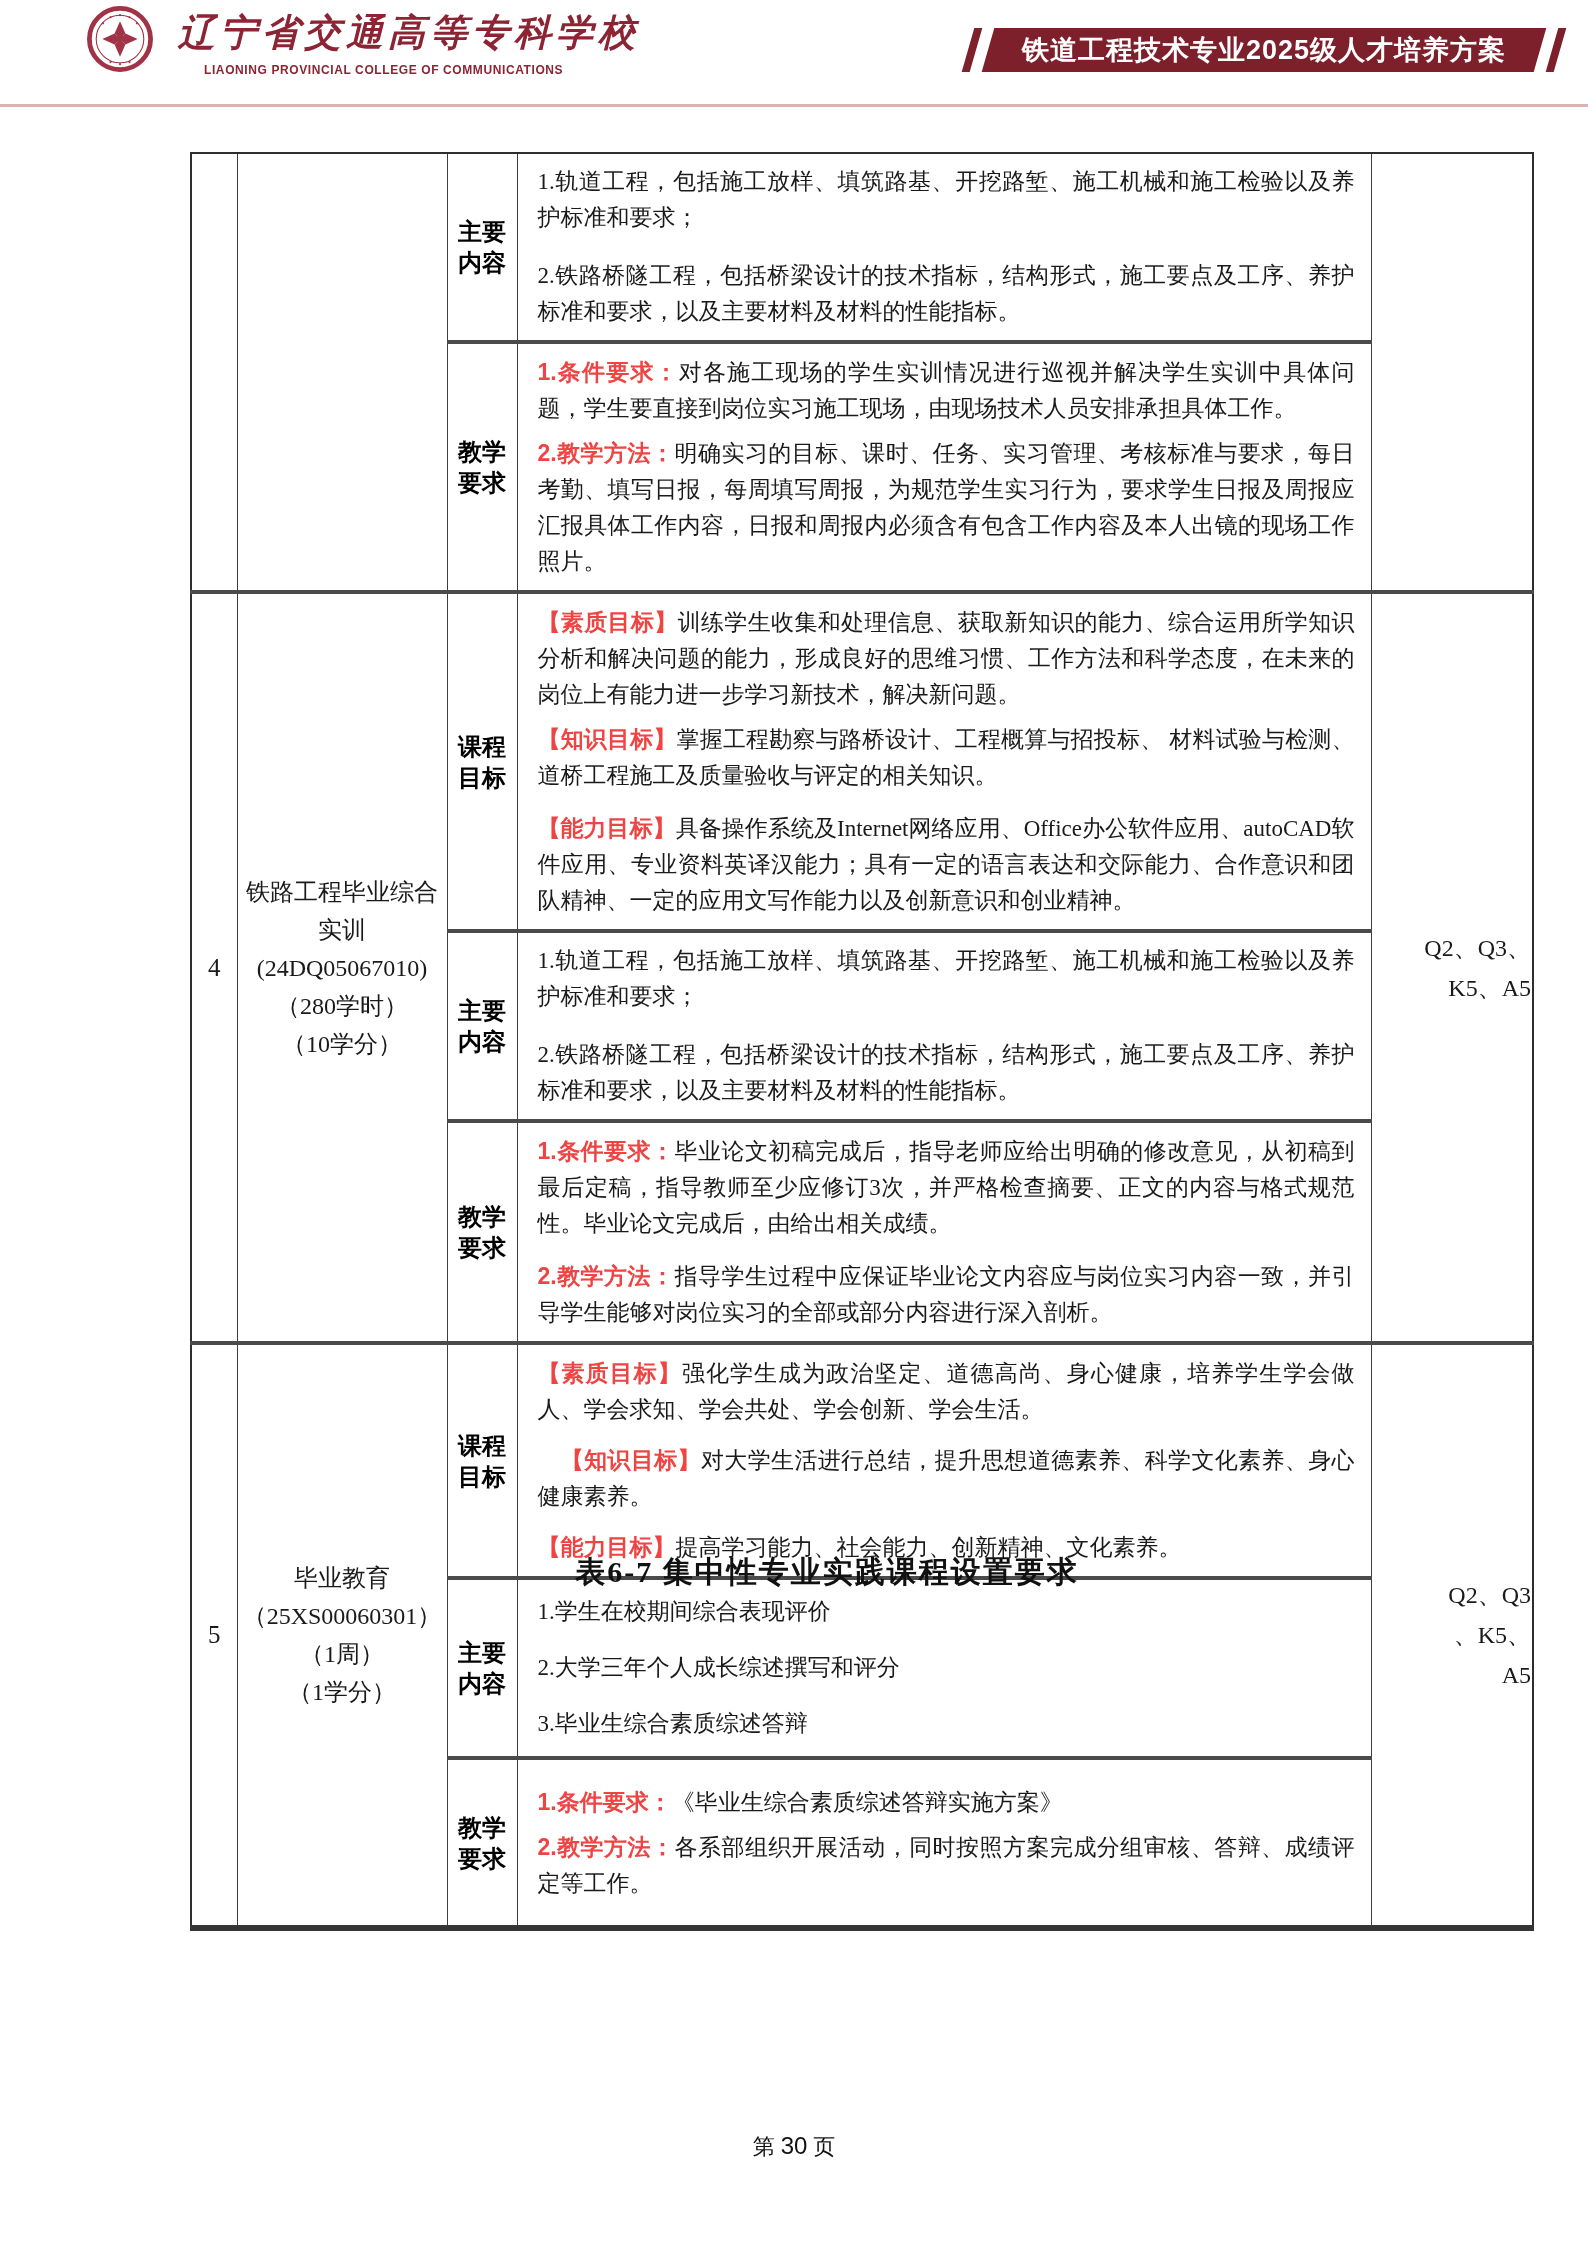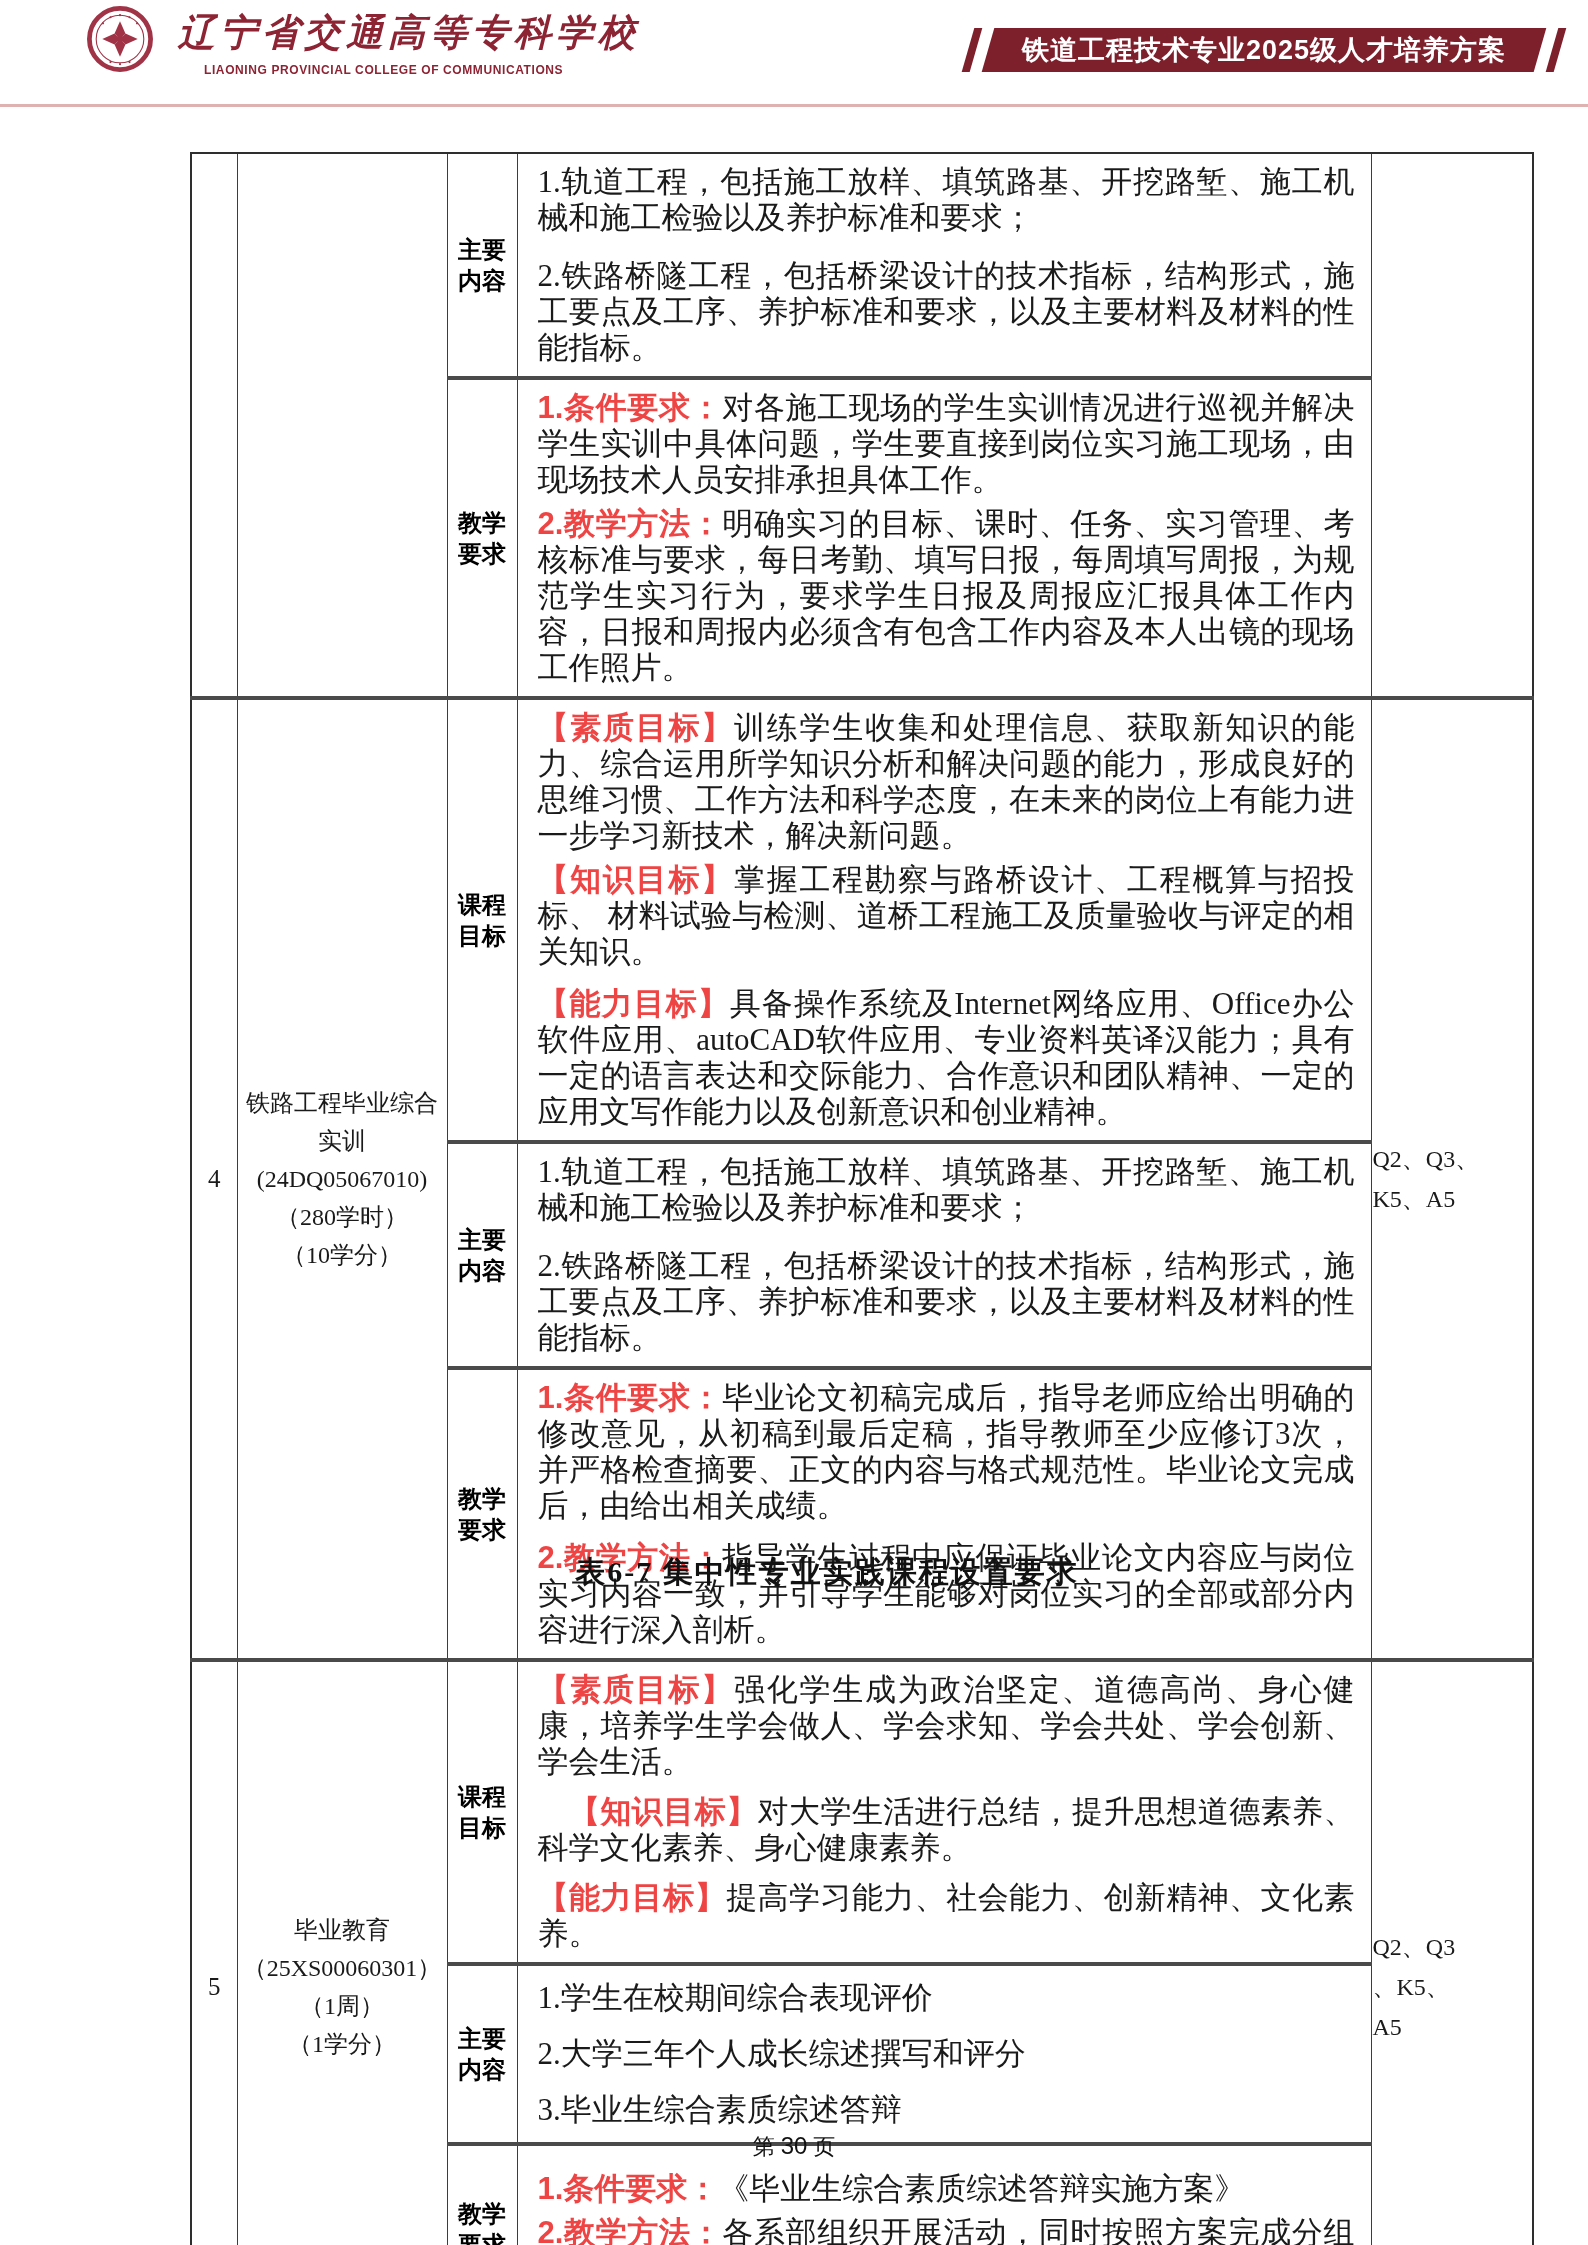--- a/index.html
+++ b/index.html
@@ -26,22 +26,22 @@
 
   
   .table-wrap{position:absolute;left:190px;top:152px;width:1342px;}
   table.course{border-collapse:collapse;width:1342px;table-layout:fixed;
                border:2px solid #2e2e2e;border-bottom:6px solid #353535;}
   table.course td{border:1px solid #3d3d3d;vertical-align:middle;overflow:hidden;}
   td.no-cell{text-align:center;font-size:25px;}
   td.course-cell{text-align:center;font-size:24px;line-height:38px;padding:6px 4px;}
   td.label-cell{text-align:center;font-weight:bold;font-size:24px;line-height:31px;padding:2px;
                 font-family:"Liberation Sans","DejaVu Sans",sans-serif;color:#000;}
-  td.content-cell{padding:10px 16px 10px 20px;font-size:31px;line-height:36px;text-align:justify;}
-  td.q-cell{text-align:left;font-size:24px;line-height:40px;}
+  td.content-cell{padding:10px 16px 10px 20px;font-size:23px;line-height:36px;text-align:justify;}
+  td.q-cell{text-align:right;font-size:24px;line-height:40px;}
   .para{margin:0;}
   .lead{font-family:"Liberation Sans","DejaVu Sans",sans-serif;font-weight:bold;color:#ef4444;}
   .bt-thick{border-top:4px solid #4a4a4a !important;}
 
   
   .caption-row{position:absolute;left:190px;top:1552px;width:1366px;text-align:center;}
   .caption-row span{position:relative;left:-46px;font-size:30px;font-weight:bold;letter-spacing:2px;color:#111;}
   .footer{position:absolute;left:0;top:2132px;width:1588px;text-align:center;font-size:22px;color:#111;}
   .footer .page-num{font-family:"Liberation Sans","DejaVu Sans",sans-serif;font-size:24px;padding:0 6px;}
 </style>

